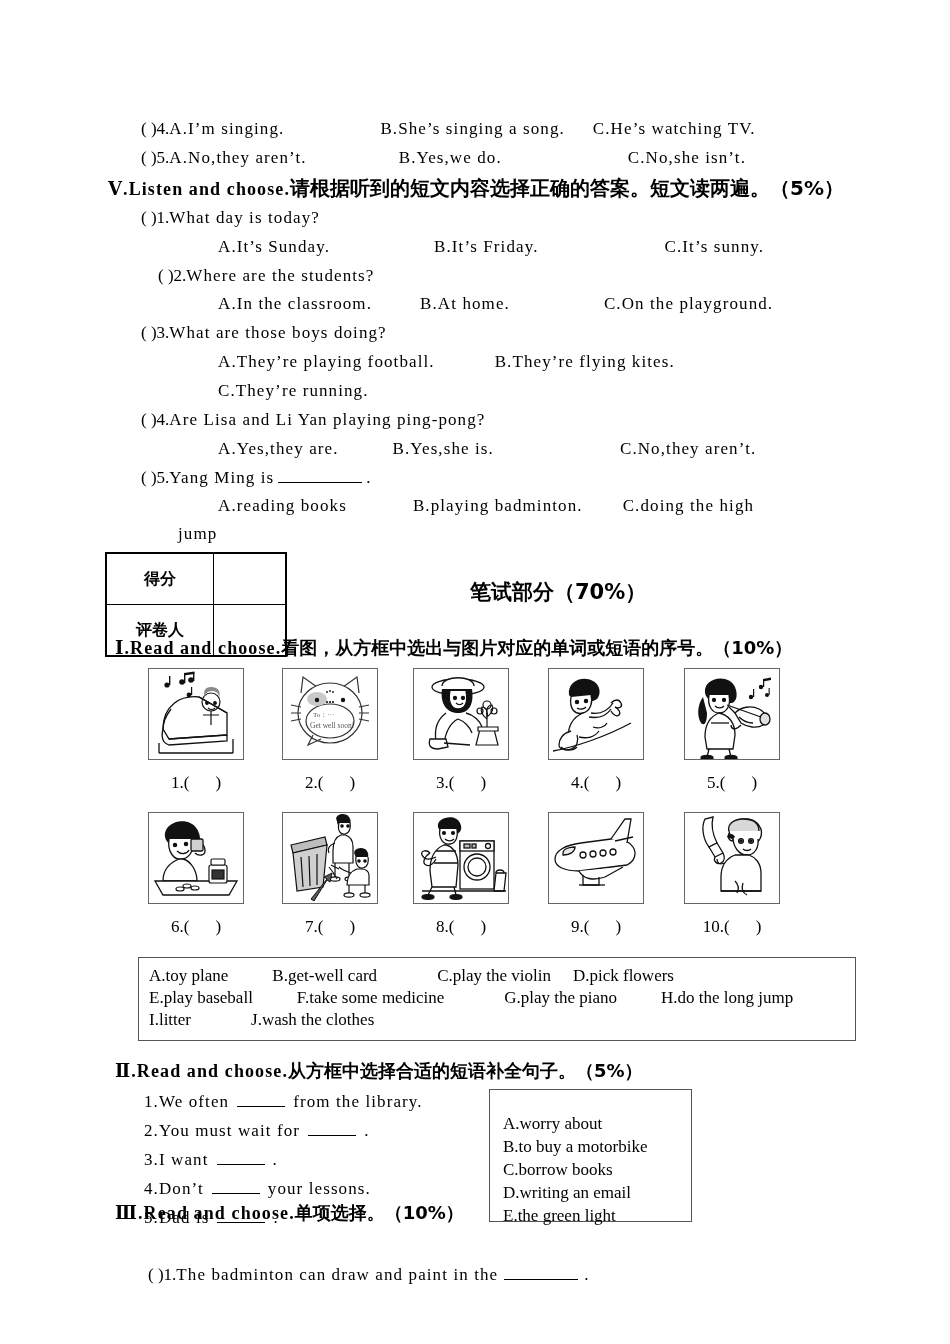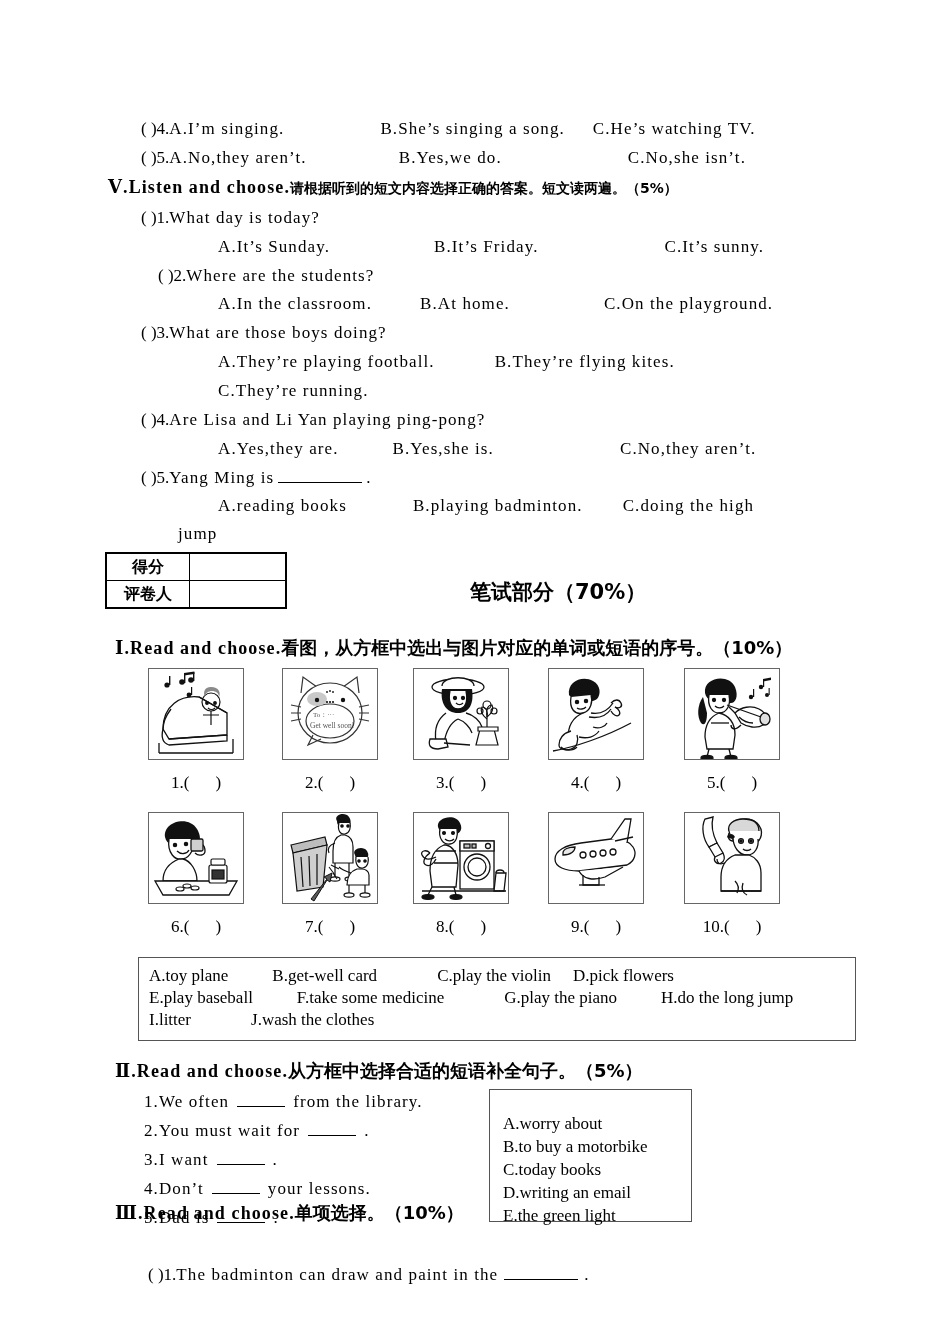--- a/index.html
+++ b/index.html
@@ -49,21 +49,21 @@
     left: 105px;
     top: 552px;
     width: 182px;
     height: 56px;
     border: 2px solid #000;
     border-collapse: collapse;
   }
   #score-table td {
     border: 1.4px solid #000;
     height: 26px;
-    padding: 0;
+    padding: 12px;
   }
   #score-table td.lbl {
     width: 82px;
     text-align: center;
     font-family: "DejaVu Sans", "Liberation Sans", sans-serif;
     font-weight: bold;
     font-size: 16px;
   }
 
   
@@ -145,21 +145,21 @@
 
   <div class="line sp" style="left:141px; top:120px;">
     <span class="paren">(        )4.</span><span>A.I’m  singing.</span><span style="display:inline-block;width:96px"></span><span>B.She’s  singing  a  song.</span><span style="display:inline-block;width:28px"></span><span>C.He’s  watching  TV.</span>
   </div>
 
   <div class="line sp" style="left:141px; top:149px;">
     <span class="paren">(        )5.</span><span>A.No,they  aren’t.</span><span style="display:inline-block;width:92px"></span><span>B.Yes,we  do.</span><span style="display:inline-block;width:126px"></span><span>C.No,she  isn’t.</span>
   </div>
 
   <div class="line" style="left:108px; top:178px; font-size:18px;">
-    <span class="bold sp">Ⅴ.Listen  and  choose.</span><span class="cn" style="font-size:14px">请根据听到的短文内容选择正确的答案。短文读两遍。（5%）</span>
+    <span class="bold sp">Ⅴ.Listen  and  choose.</span><span class="cn" style="font-size:20px">请根据听到的短文内容选择正确的答案。短文读两遍。（5%）</span>
   </div>
 
   <div class="line sp" style="left:141px; top:209px;">
     <span class="paren">(        )1.</span><span>What  day  is  today?</span>
   </div>
   <div class="line sp" style="left:218px; top:238px;">
     <span>A.It’s  Sunday.</span><span style="display:inline-block;width:104px"></span><span>B.It’s  Friday.</span><span style="display:inline-block;width:126px"></span><span>C.It’s  sunny.</span>
   </div>
 
   <div class="line sp" style="left:158px; top:267px;">
@@ -578,21 +578,21 @@
   <div class="line sp" style="left:144px; top:1179px;">
     <span>4.Don’t</span><span class="blank-u" style="width:48px;height:14px;margin:0 8px;"></span><span>your  lessons.</span>
   </div>
   <div class="line sp" style="left:144px; top:1208px;">
     <span>5.Dad  is</span><span class="blank-u" style="width:48px;height:14px;margin:0 8px;"></span><span>.</span>
   </div>
 
   <div id="phrase-bank">
     <div>A.worry about</div>
     <div>B.to buy a motorbike</div>
-    <div>C.today books</div>
+    <div>C.borrow books</div>
     <div>D.writing an email</div>
     <div>E.the green light</div>
   </div>
 
   <div class="line" style="left:115px; top:1204px; font-size:18px;">
     <span class="bold sp">Ⅲ.Read  and  choose.</span><span class="cn" style="font-size:18px">单项选择。（10%）</span>
   </div>
 
   <div class="line sp" style="left:148px; top:1265px;">
     <span class="paren">(        )1.</span><span>The  badminton  can  draw  and  paint  in  the</span><span class="blank-u" style="width:74px;height:14px;margin:0 6px;"></span><span>.</span>

